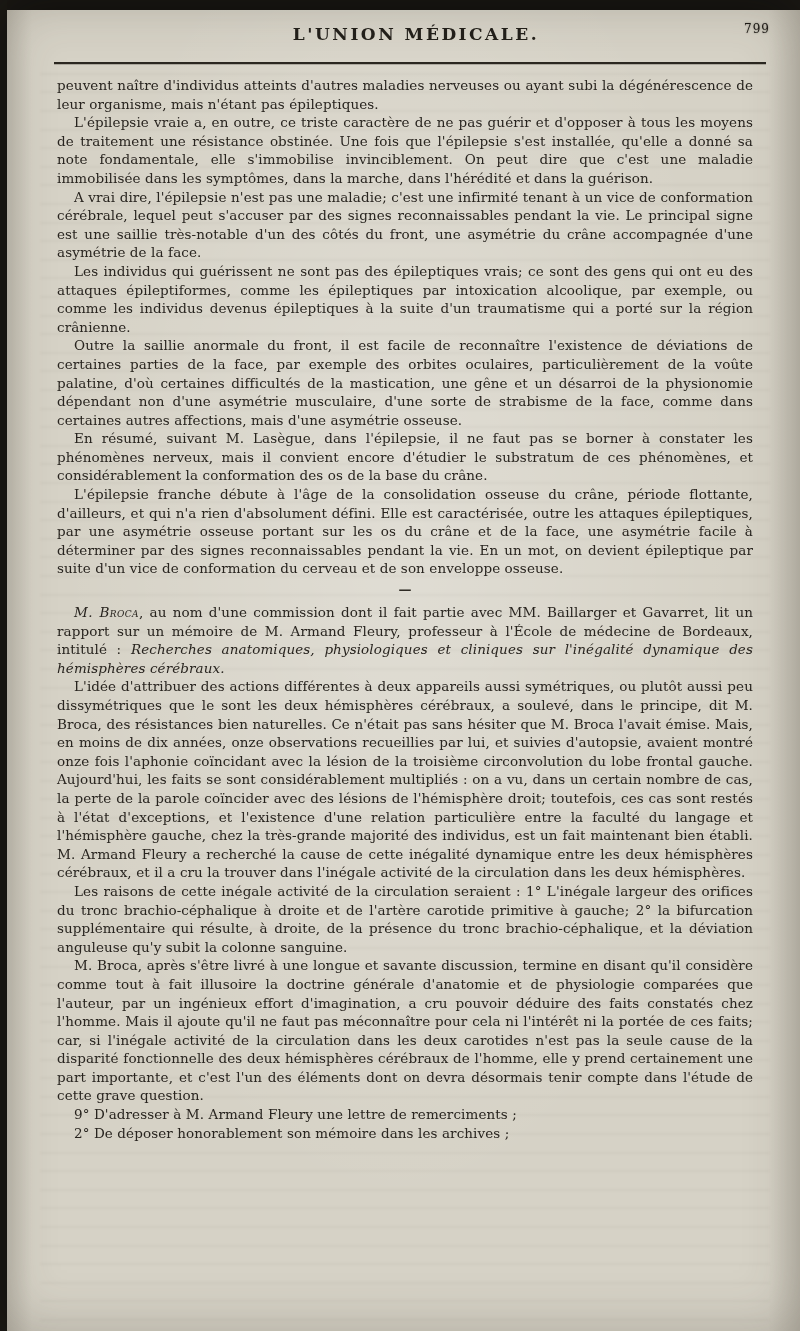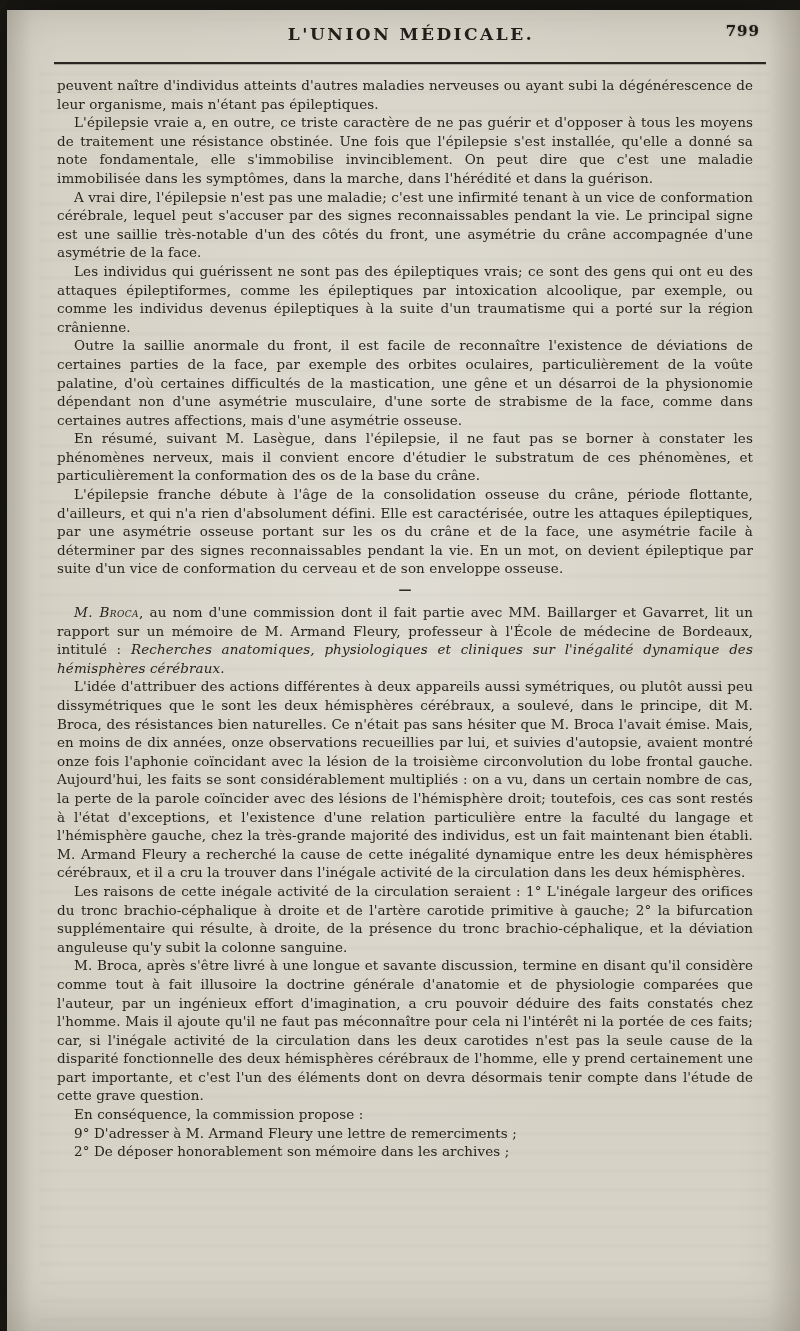--- a/index.html
+++ b/index.html
@@ -24,29 +24,29 @@
   .bleed {
     position:absolute; left:40px; right:30px; top:70px; bottom:10px;
     pointer-events:none;
     background: repeating-linear-gradient(
       0deg,
       rgba(110,104,92,0.10) 0px, rgba(110,104,92,0.10) 2px,
       rgba(0,0,0,0) 2px, rgba(0,0,0,0) 18.6px);
     filter: blur(1.2px);
     opacity:.55;
   }
-  .header { position:absolute; top:24px; left:56px; right:34px; height:28px; }
+  .header { position:absolute; top:24px; left:56px; right:24px; height:28px; }
   .journal-title {
     position:absolute; left:0; right:0; text-align:center;
     font-size:17px; font-weight:bold; letter-spacing:2.5px;
     color:#221f1a;
   }
   .page-number {
     position:absolute; right:6px; top:-2px;
-    font-size:15px; font-weight:bold; letter-spacing:1px;
+    font-size:12px; font-weight:normal; letter-spacing:1px;
     color:#1c1915;
     text-shadow:0 0 2px rgba(40,35,28,0.45);
   }
   .header-rule {
     position:absolute; top:62px; left:54px; right:34px; height:2px;
     background:#2b2720;
     box-shadow:0 1px 0 rgba(43,39,32,0.25);
   }
   .page-body {
     position:absolute; top:76px; left:57px; right:47px;
@@ -78,26 +78,25 @@
     <div class="page-number">799</div>
   </div>
   <div class="header-rule"></div>
 
   <div class="page-body">
       <p class="para"><span>peuvent naître d'individus atteints d'autres maladies nerveuses ou ayant subi la dégénérescence de leur organisme, mais n'étant pas épileptiques.</span></p>
       <p class="para indent"><span>L'épilepsie vraie a, en outre, ce triste caractère de ne pas guérir et d'opposer à tous les moyens de traitement une résistance obstinée. Une fois que l'épilepsie s'est installée, qu'elle a donné sa note fondamentale, elle s'immobilise invinciblement. On peut dire que c'est une maladie immobilisée dans les symptômes, dans la marche, dans l'hérédité et dans la guérison.</span></p>
       <p class="para indent"><span>A vrai dire, l'épilepsie n'est pas une maladie; c'est une infirmité tenant à un vice de conformation cérébrale, lequel peut s'accuser par des signes reconnaissables pendant la vie. Le principal signe est une saillie très-notable d'un des côtés du front, une asymétrie du crâne accompagnée d'une asymétrie de la face.</span></p>
       <p class="para indent"><span>Les individus qui guérissent ne sont pas des épileptiques vrais; ce sont des gens qui ont eu des attaques épileptiformes, comme les épileptiques par intoxication alcoolique, par exemple, ou comme les individus devenus épileptiques à la suite d'un traumatisme qui a porté sur la région crânienne.</span></p>
       <p class="para indent"><span>Outre la saillie anormale du front, il est facile de reconnaître l'existence de déviations de certaines parties de la face, par exemple des orbites oculaires, particulièrement de la voûte palatine, d'où certaines difficultés de la mastication, une gêne et un désarroi de la physionomie dépendant non d'une asymétrie musculaire, d'une sorte de strabisme de la face, comme dans certaines autres affections, mais d'une asymétrie osseuse.</span></p>
-      <p class="para indent"><span>En résumé, suivant M. Lasègue, dans l'épilepsie, il ne faut pas se borner à constater les phénomènes nerveux, mais il convient encore d'étudier le substratum de ces phénomènes, et particulièrement la conformation des os de la base du crâne.</span></p>
+      <p class="para indent"><span>En résumé, suivant M. Lasègue, dans l'épilepsie, il ne faut pas se borner à constater les phénomènes nerveux, mais il convient encore d'étudier le substratum de ces phénomènes, et considérablement la conformation des os de la base du crâne.</span></p>
       <p class="para indent"><span>L'épilepsie franche débute à l'âge de la consolidation osseuse du crâne, période flottante, d'ailleurs, et qui n'a rien d'absolument défini. Elle est caractérisée, outre les attaques épileptiques, par une asymétrie osseuse portant sur les os du crâne et de la face, une asymétrie facile à déterminer par des signes reconnaissables pendant la vie. En un mot, on devient épileptique par suite d'un vice de conformation du cerveau et de son enveloppe osseuse.</span></p>
       <div class="section-separator">—</div>
       <p class="para indent"><span class="seg-sc">M. Broca</span><span>, au nom d'une commission dont il fait partie avec MM. Baillarger et Gavarret, lit un rapport sur un mémoire de M. Armand Fleury, professeur à l'École de médecine de Bordeaux, intitulé : </span><span class="seg-italic">Recherches anatomiques, physiologiques et cliniques sur l'inégalité dynamique des hémisphères cérébraux.</span></p>
       <p class="para indent"><span>L'idée d'attribuer des actions différentes à deux appareils aussi symétriques, ou plutôt aussi peu dissymétriques que le sont les deux hémisphères cérébraux, a soulevé, dans le principe, dit M. Broca, des résistances bien naturelles. Ce n'était pas sans hésiter que M. Broca l'avait émise. Mais, en moins de dix années, onze observations recueillies par lui, et suivies d'autopsie, avaient montré onze fois l'aphonie coïncidant avec la lésion de la troisième circonvolution du lobe frontal gauche. Aujourd'hui, les faits se sont considérablement multipliés : on a vu, dans un certain nombre de cas, la perte de la parole coïncider avec des lésions de l'hémisphère droit; toutefois, ces cas sont restés à l'état d'exceptions, et l'existence d'une relation particulière entre la faculté du langage et l'hémisphère gauche, chez la très-grande majorité des individus, est un fait maintenant bien établi. M. Armand Fleury a recherché la cause de cette inégalité dynamique entre les deux hémisphères cérébraux, et il a cru la trouver dans l'inégale activité de la circulation dans les deux hémisphères.</span></p>
       <p class="para indent"><span>Les raisons de cette inégale activité de la circulation seraient : 1° L'inégale largeur des orifices du tronc brachio-céphalique à droite et de l'artère carotide primitive à gauche; 2° la bifurcation supplémentaire qui résulte, à droite, de la présence du tronc brachio-céphalique, et la déviation anguleuse qu'y subit la colonne sanguine.</span></p>
       <p class="para indent"><span>M. Broca, après s'être livré à une longue et savante discussion, termine en disant qu'il considère comme tout à fait illusoire la doctrine générale d'anatomie et de physiologie comparées que l'auteur, par un ingénieux effort d'imagination, a cru pouvoir déduire des faits constatés chez l'homme. Mais il ajoute qu'il ne faut pas méconnaître pour cela ni l'intérêt ni la portée de ces faits; car, si l'inégale activité de la circulation dans les deux carotides n'est pas la seule cause de la disparité fonctionnelle des deux hémisphères cérébraux de l'homme, elle y prend certainement une part importante, et c'est l'un des éléments dont on devra désormais tenir compte dans l'étude de cette grave question.</span></p>
-      <p class="para indent"><span>En conséquence, la commission propose :</span></p>
       <p class="para indent"><span>9° D'adresser à M. Armand Fleury une lettre de remerciments ;</span></p>
       <p class="para indent"><span>2° De déposer honorablement son mémoire dans les archives ;</span></p>
     </div>
 
   <div class="vignette"></div>
 </div>
 
 </body></html>

